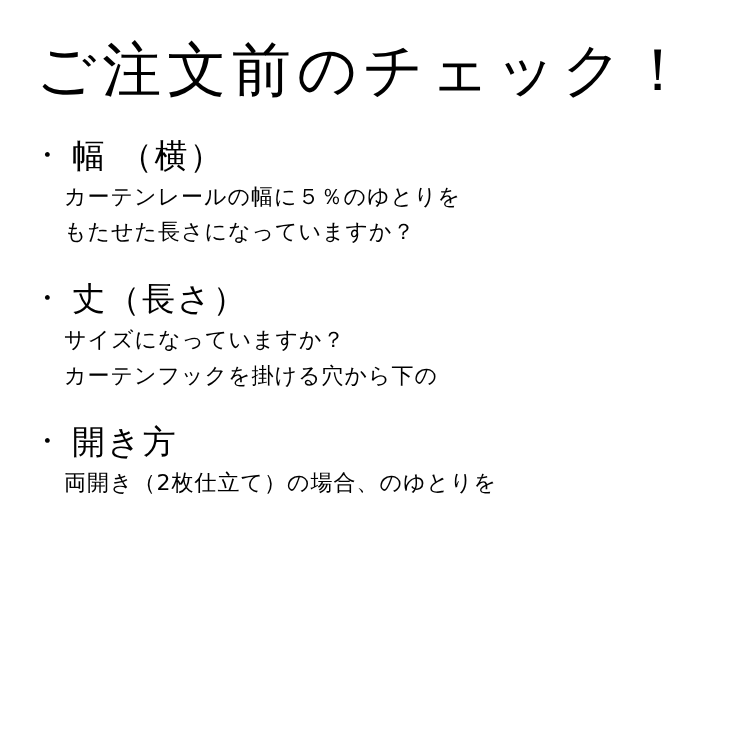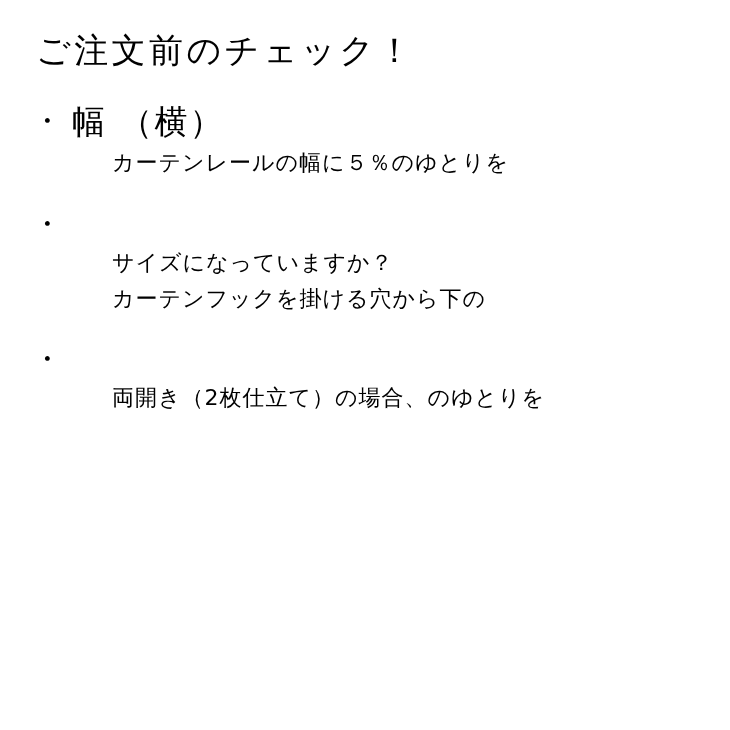--- a/index.html
+++ b/index.html
@@ -15,25 +15,25 @@
     overflow: hidden;
   }
   .page {
     width: 730px;
     height: 730px;
     box-sizing: border-box;
     padding: 28px 30px 0 32px;
     position: relative;
   }
   .title {
-    font-size: 34px;
+    font-size: 59px;
     line-height: 1.1;
     font-weight: 400;
     letter-spacing: 0.10em;
-    margin: 4px 0 34px 4px;
+    margin: 10px 0 34px 4px;
     white-space: nowrap;
   }
   .section {
     margin-bottom: 30px;
   }
   .section:last-child {
     margin-bottom: 0;
   }
   .heading-row {
     display: flex;
@@ -54,55 +54,57 @@
     white-space: nowrap;
   }
   .body {
     margin-left: 32px;
     font-size: 22px;
     line-height: 1.62;
     letter-spacing: 0.045em;
   }
   .body .line {
     white-space: nowrap;
-    margin-left: 48px;
   }
   .sec-width { margin-top: 2px; }
   .sec-length { margin-top: 26px; }
   .sec-open { margin-top: 26px; }
 </style>
 </head>
 <body>
 
 <div class="page">
 
   <h1 class="title">ご注文前のチェック！</h1>
 
   <div class="section sec-width">
     <div class="heading-row">
       <span class="bullet">・</span>
       <span class="heading">幅 （横）</span>
     </div>
     <div class="body">
       <div class="line">カーテンレールの幅に５％のゆとりを</div>
+      <div class="line">もたせた長さになっていますか？</div>
     </div>
   </div>
 
   <div class="section sec-length">
     <div class="heading-row">
       <span class="bullet">・</span>
+      <span class="heading">丈（長さ）</span>
     </div>
     <div class="body">
       <div class="line">サイズになっていますか？</div>
       <div class="line">カーテンフックを掛ける穴から下の</div>
     </div>
   </div>
 
   <div class="section sec-open">
     <div class="heading-row">
       <span class="bullet">・</span>
+      <span class="heading">開き方</span>
     </div>
     <div class="body">
       <div class="line">両開き（2枚仕立て）の場合、のゆとりを</div>
     </div>
   </div>
 
 </div>
 
 </body></html>

